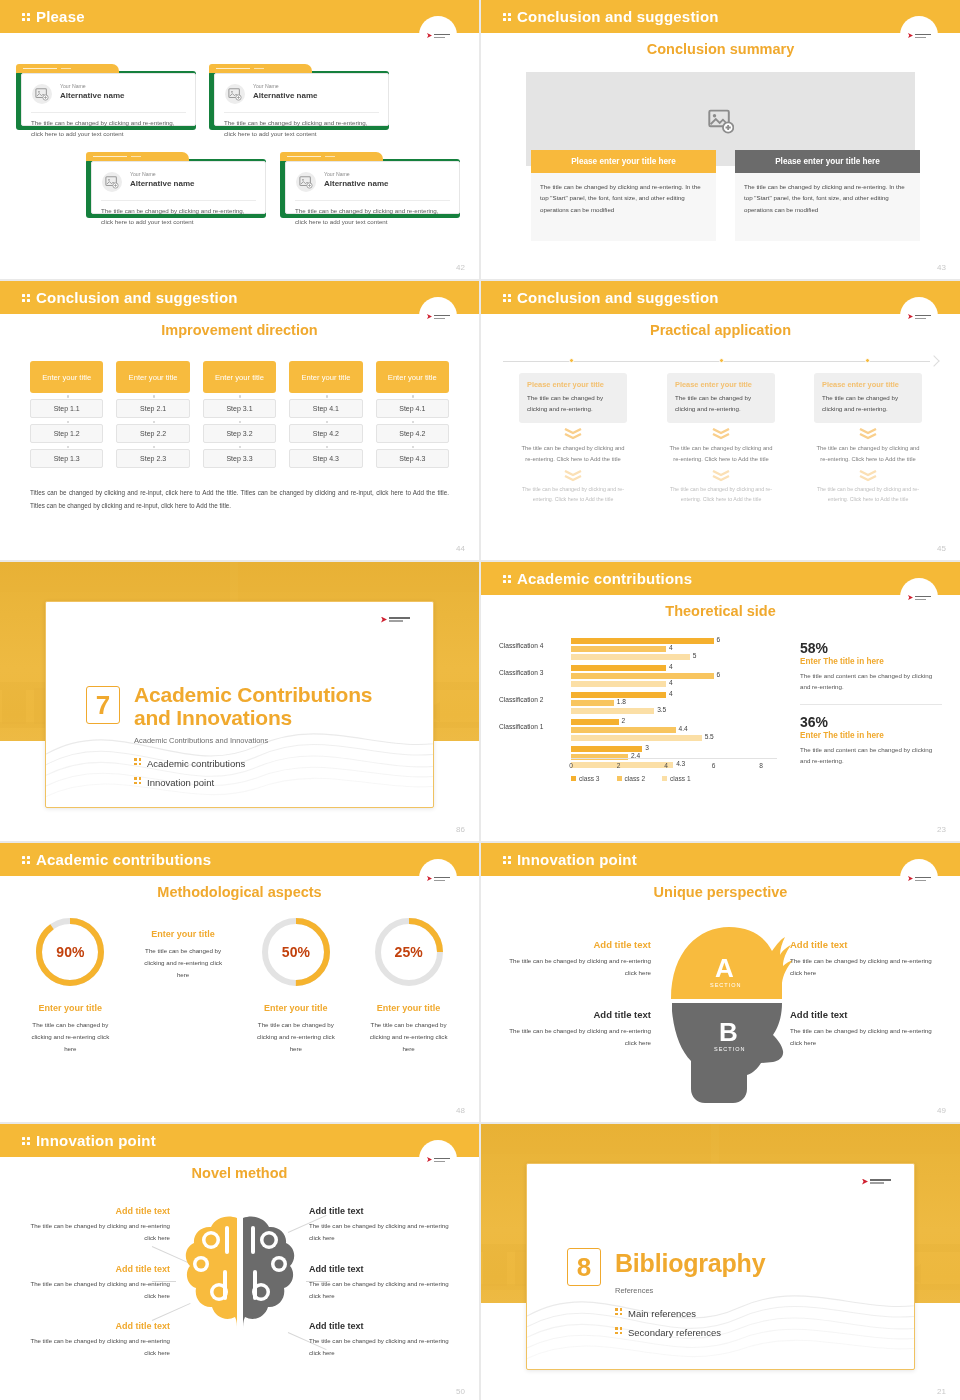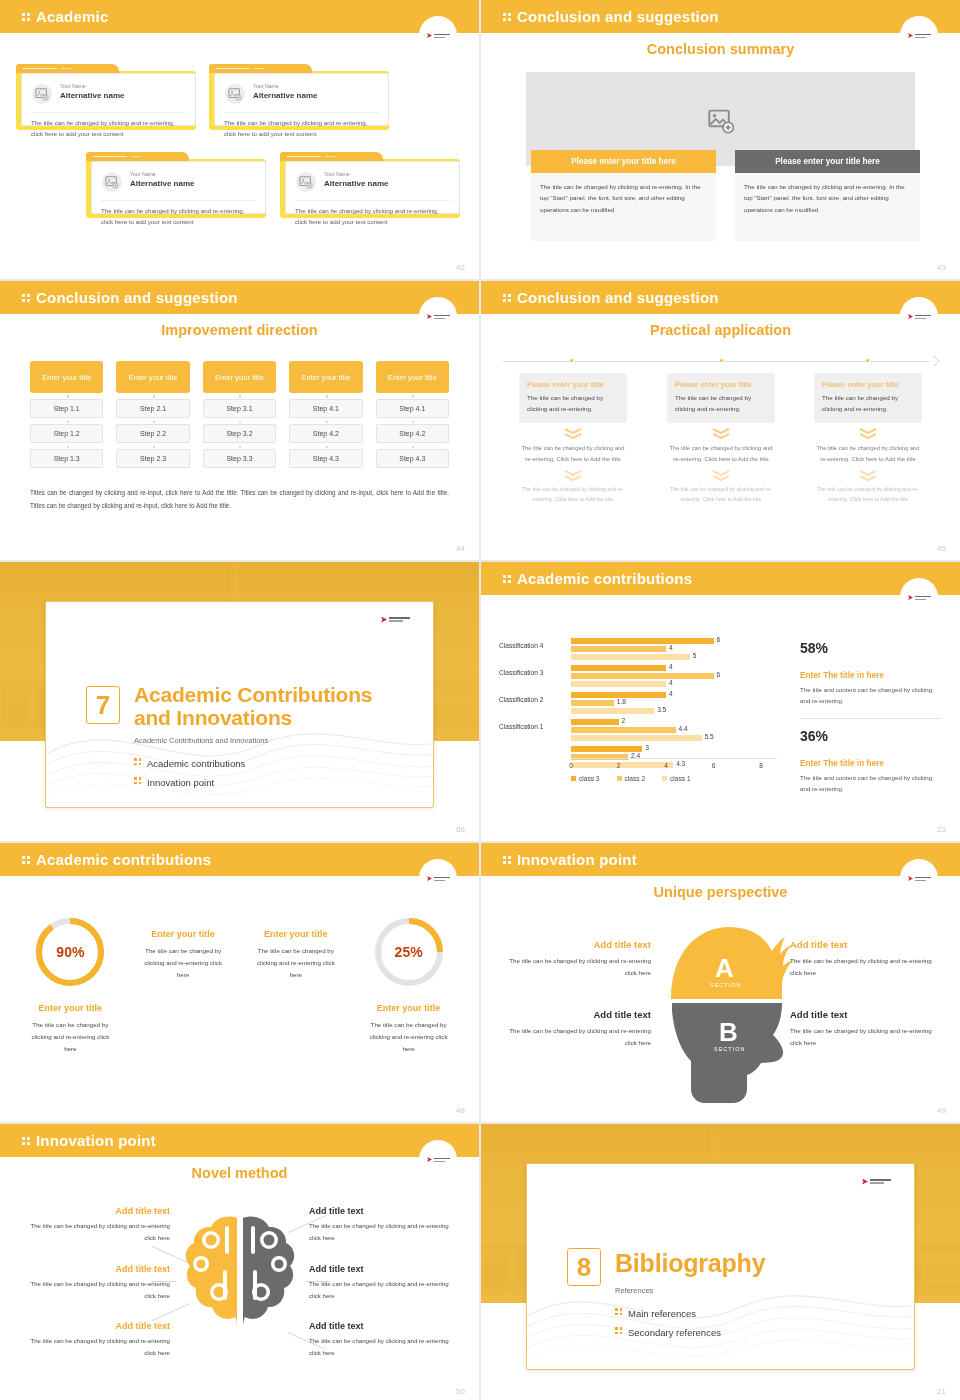--- a/index.html
+++ b/index.html
@@ -75,21 +75,21 @@
   }
   .folder .tab b {
     position: absolute; left: 7px; top: 4px; width: 34px; height: 1.4px;
     background: rgba(255,255,255,.75);
   }
   .folder .tab b:after{
     content:""; position:absolute; left:38px; top:0; width:10px; height:1.4px; background:rgba(255,255,255,.6);
   }
   .folder .body {
     position: absolute; left: 0; top: 7px; right: 0; bottom: 0;
-    background: #fde047; border-radius: 3px;
+    background: #15803d; border-radius: 3px;
   }
   .folder .sheet {
     position: absolute; left: 5px; top: 2px; right: 0; bottom: 4px;
     background: #fff; border: 1px solid #e6e6e6; border-radius: 2px;
   }
   .folder .row1 { position: absolute; left: 10px; top: 9px; right: 10px; height: 26px; }
   .fico {
     position: absolute; left: 0; top: 1px; width: 20px; height: 20px;
     border-radius: 50%; background: #ededed;
   }
@@ -202,21 +202,21 @@
   .bar .val { position: absolute; top: -2px; font-size: 6.6px; color: #3d3d3d; }
   .bar-label { position: absolute; left: -72px; font-size: 6.6px; color: #3d3d3d; width: 68px; text-align: left; }
   .axis { position: absolute; left: 72px; right: 10px; top: 124px; height: 1px; background: #e2e2e2; }
   .axis-ticks { position: absolute; left: 72px; right: 10px; top: 128px; height: 10px; }
   .axis-ticks span { position: absolute; font-size: 6.6px; color: #4a4a4a; transform: translateX(-50%); }
   .legend { position: absolute; left: 72px; top: 141px; display: flex; gap: 17px; }
   .legend div { display: flex; align-items: center; gap: 3px; font-size: 6.6px; color: #4a4a4a; }
   .legend em { width: 5px; height: 5px; display: block; }
   .stats { position: absolute; right: 18px; top: 78px; width: 142px; }
   .stat-num { font-size: 14px; font-weight: bold; color: #2b2b2b; }
-  .stat-title { font-size: 8.2px; font-weight: bold; color: #f0a92e; margin-top: 15px; }
+  .stat-title { font-size: 8.2px; font-weight: bold; color: #f0a92e; margin-top: 1px; }
   .stat-desc { font-size: 6.2px; color: #555; line-height: 1.85; margin-top: 4px; }
   .stat-hr { height: 1px; background: #e6e6e6; margin: 11px 0 9px; }
   
   .donuts { position: absolute; left: 14px; right: 14px; top: 72px;
             display: grid; grid-template-columns: repeat(4, 1fr); }
   .donut-cell { text-align: center; }
   .donut { width: 74px; height: 74px; margin: 0 auto; position: relative; }
   .donut .pct { position: absolute; inset: 0; display: flex; align-items: center;
                 justify-content: center; font-size: 14px; font-weight: bold; color: #c2410c; }
   .donut-title { margin-top: 14px; font-size: 9px; font-weight: bold; color: #f0a92e; }
@@ -240,21 +240,21 @@
   .bn-line { position: absolute; background: #d7d7d7; height: 1px; transform-origin: left center; }
 </style>
 </head>
 <body>
 
 <div class="deck">
 
   <div class="slide">
     <div class="hdr">
       <div class="hdr-title">
-        <span class="dots"><i></i><i></i><i></i><i></i></span><span>Academic</span>
+        <span class="dots"><i></i><i></i><i></i><i></i></span><span>Please</span>
       </div>
     </div>
     <div class="notch">
       <div class="notch-logo">
         <div class="lg-mark"></div>
           <div class="lg-l1"></div>
           <div class="lg-l2"></div>
       </div>
     </div>
 
@@ -592,20 +592,21 @@
         <span class="dots"><i></i><i></i><i></i><i></i></span><span>Academic contributions</span>
       </div>
     </div>
     <div class="notch">
       <div class="notch-logo">
         <div class="lg-mark"></div>
           <div class="lg-l1"></div>
           <div class="lg-l2"></div>
       </div>
     </div>
+    <div class="ctr-title">Theoretical side</div>
 
     <div class="chart-wrap">
       <div class="bar-rows" id="barRows">
           <div class="bar-group">
             <div class="bar-label" style="top: 4px;">Classification 4</div>
             <div class="bar">
               <div class="fill" style="width: 142.5px; background: rgb(245, 176, 46);"></div>
               <span class="val" style="left: 145.5px;">6</span>
             </div>
             <div class="bar">
@@ -724,35 +725,40 @@
         <span class="dots"><i></i><i></i><i></i><i></i></span><span>Academic contributions</span>
       </div>
     </div>
     <div class="notch">
       <div class="notch-logo">
         <div class="lg-mark"></div>
           <div class="lg-l1"></div>
           <div class="lg-l2"></div>
       </div>
     </div>
+    <div class="ctr-title">Methodological aspects</div>
 
     <div class="donuts" id="donutGrid">
         <div class="donut-cell">
           <div class="donut"><svg width="74" height="74" viewBox="0 0 74 74">
               <circle cx="37" cy="37" r="31" fill="none" stroke="#e3e3e3" stroke-width="6"></circle>
               <circle cx="37" cy="37" r="31" fill="none" stroke="#f5b32e" stroke-width="6" stroke-dasharray="175.30087007031045 194.77874452256717" transform="rotate(-90 37 37)"></circle>
             </svg><div class="pct">90%</div></div>
           <div class="donut-title">Enter your title</div>
           <div class="donut-desc">The title can be changed by clicking and re-entering click here</div>
         </div>
         <div class="donut-cell">
           <div class="donut-title">Enter your title</div>
           <div class="donut-desc">The title can be changed by clicking and re-entering click here</div>
         </div>
         <div class="donut-cell">
+          <div class="donut"><svg width="74" height="74" viewBox="0 0 74 74">
+              <circle cx="37" cy="37" r="31" fill="none" stroke="#e3e3e3" stroke-width="6"></circle>
+              <circle cx="37" cy="37" r="31" fill="none" stroke="#f5b32e" stroke-width="6" stroke-dasharray="97.38937226128358 194.77874452256717" transform="rotate(-90 37 37)"></circle>
+            </svg><div class="pct">50%</div></div>
           <div class="donut-title">Enter your title</div>
           <div class="donut-desc">The title can be changed by clicking and re-entering click here</div>
         </div>
         <div class="donut-cell">
           <div class="donut"><svg width="74" height="74" viewBox="0 0 74 74">
               <circle cx="37" cy="37" r="31" fill="none" stroke="#e3e3e3" stroke-width="6"></circle>
               <circle cx="37" cy="37" r="31" fill="none" stroke="#f5b32e" stroke-width="6" stroke-dasharray="48.69468613064179 194.77874452256717" transform="rotate(-90 37 37)"></circle>
             </svg><div class="pct">25%</div></div>
           <div class="donut-title">Enter your title</div>
           <div class="donut-desc">The title can be changed by clicking and re-entering click here</div>

